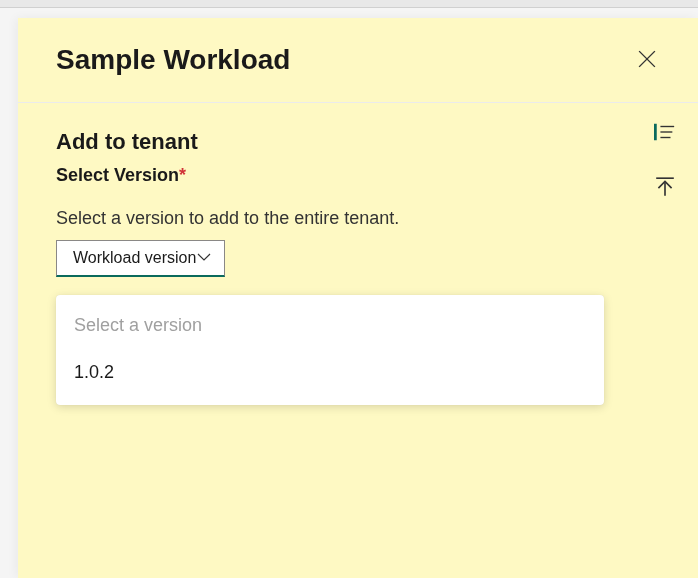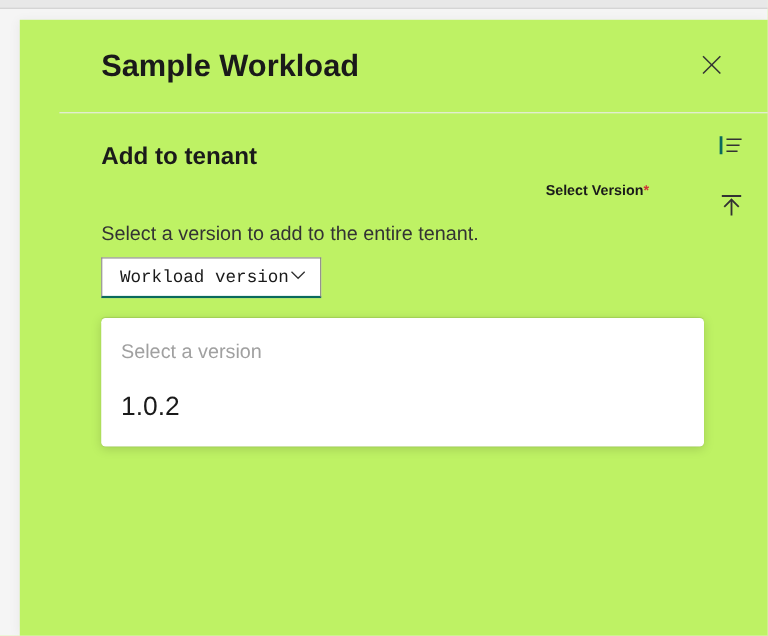--- a/index.html
+++ b/index.html
@@ -23,23 +23,22 @@
       height: 8px;
       background: #e8e8e8;
       border-bottom: 1px solid #d0d0d0;
     }
     .panel {
       position: absolute;
       top: 18px;
       left: 18px;
       right: 0;
       bottom: 0;
-      background: #bef264;
+      background: #fef9c3;
       box-shadow: -2px 0 10px rgba(0,0,0,0.05);
-      padding-left: 36px;
     }
     .panel-header {
       display: flex;
       align-items: center;
       justify-content: space-between;
       padding: 26px 38px 26px 38px;
       border-bottom: 1px solid #ebebeb;
     }
     .panel-title {
       font-size: 28px;
@@ -85,46 +84,45 @@
       width: 22px;
       height: 22px;
     }
     .section-title {
       font-size: 22px;
       font-weight: 700;
       color: #1a1a1a;
       margin-bottom: 10px;
     }
     .field-label {
-      font-size: 13px;
+      font-size: 18px;
       font-weight: 700;
       color: #1a1a1a;
       margin-bottom: 22px;
-      text-align: right;
     }
     .required-star {
       color: #d13438;
     }
     .field-description {
       font-size: 18px;
       color: #333;
       margin-bottom: 11px;
     }
     .dropdown-trigger {
       display: inline-flex;
       align-items: center;
       gap: 0;
       padding: 8px 12px 8px 16px;
       border: 1px solid #8a8886;
       border-bottom: 2px solid #0b6a5c;
       background: #fff;
       font-size: 16px;
       color: #1a1a1a;
       cursor: pointer;
-      font-family: Liberation Mono, monospace;
+      font-family: Liberation Sans, sans-serif;
     }
     .dropdown-trigger svg {
       width: 16px;
       height: 12px;
     }
     .dropdown-menu {
       margin-top: 18px;
       width: 548px;
       background: #fff;
       border-radius: 4px;
@@ -132,21 +130,21 @@
       padding: 12px 0;
     }
     .dropdown-placeholder {
       padding: 8px 18px 16px 18px;
       color: #a0a0a0;
       font-size: 18px;
     }
     .dropdown-option {
       padding: 10px 18px;
       color: #1a1a1a;
-      font-size: 24px;
+      font-size: 18px;
       cursor: pointer;
     }
     .content-area {
       padding-right: 70px;
     }
   </style>
 </head>
 <body>
 
 <div class="background-strip"></div>

